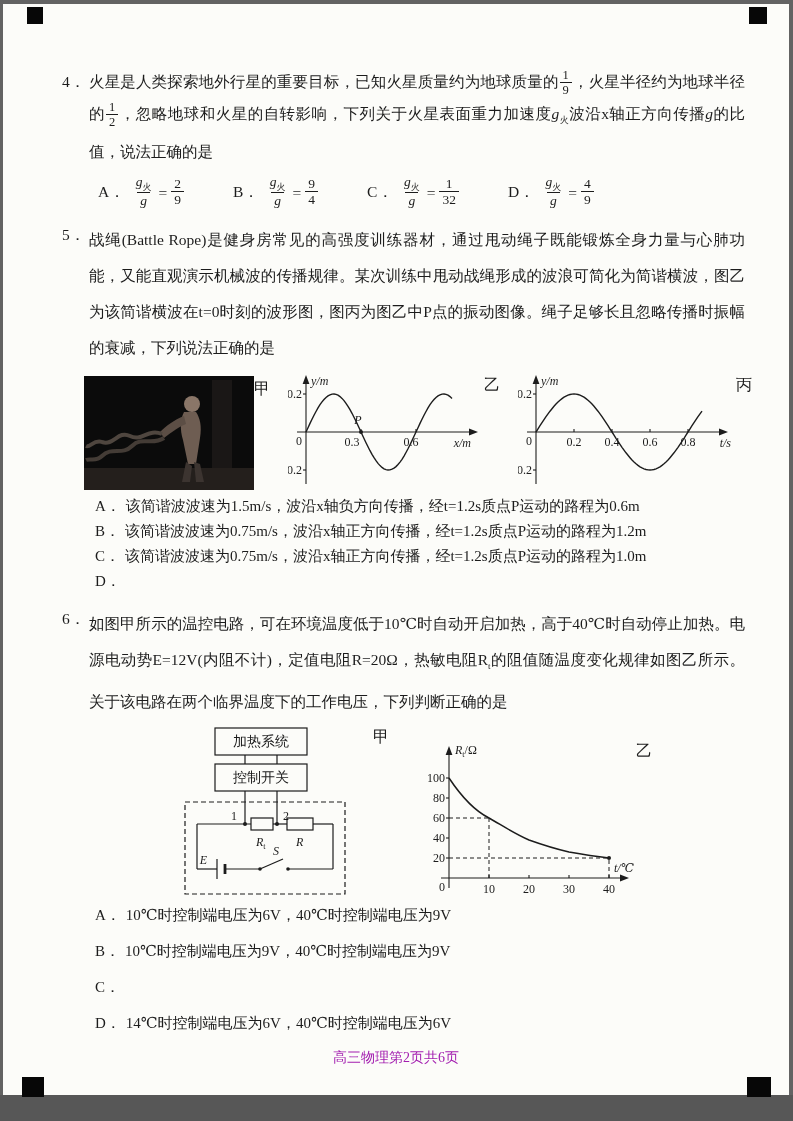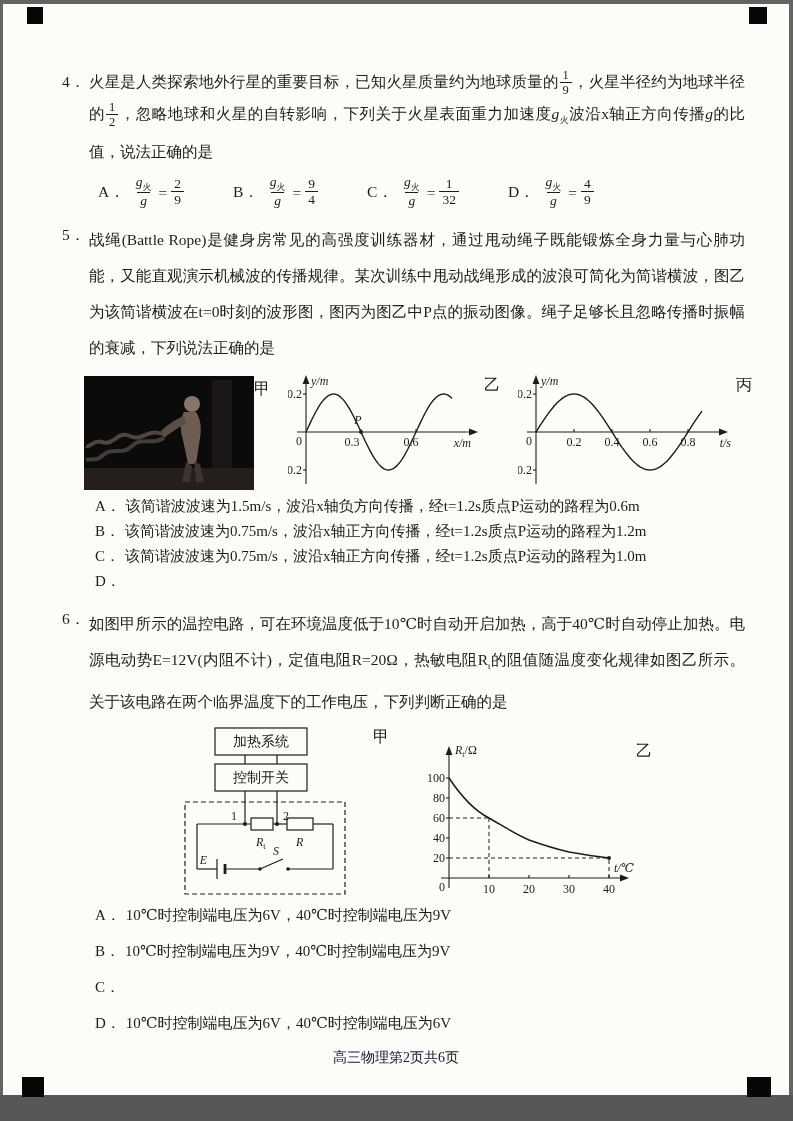--- a/index.html
+++ b/index.html
@@ -46,21 +46,21 @@
   .figs6{margin:4px 0 2px 95px;gap:12px}
   .fig{display:flex;flex-direction:row;align-items:flex-start}
   .fig-cap{font-size:16px;line-height:20px;margin-top:3px}
   .photo{width:170px;height:114px;background:#0b0b0b;overflow:hidden}
 
   svg{display:block}
   svg text{font-size:12px;fill:#1c1c1c;font-family:"Liberation Serif","DejaVu Serif",serif}
   svg .it{font-style:italic}
   svg .box-label{font-size:14px}
 
-  .footer{position:absolute;left:0;bottom:28px;width:100%;text-align:center;font-size:14px;color:#0f172a}
+  .footer{position:absolute;left:0;bottom:28px;width:100%;text-align:center;font-size:14px;color:#a21caf}
 </style>
 </head>
 <body>
 
 <div class="paper">
   <div class="content">
 
     <section class="question q4">
       <div class="q-head">
         <span class="q-num">4．</span>
@@ -321,21 +321,21 @@
           </div>
         <div class="opt-row">
             <span class="opt-label">B．</span>
             <span class="opt-text">10℃时控制端电压为9V，40℃时控制端电压为9V</span>
           </div>
         <div class="opt-row">
             <span class="opt-label">C．</span>
           </div>
         <div class="opt-row">
             <span class="opt-label">D．</span>
-            <span class="opt-text">10℃时控制端电压为6V，40℃时控制端电压为6V</span>
+            <span class="opt-text">14℃时控制端电压为6V，40℃时控制端电压为6V</span>
           </div>
       </div>
     </section>
 
   </div>
 
   <div class="footer">高三物理第2页共6页</div>
 </div>
 
 <div class="bottom-band"></div>

